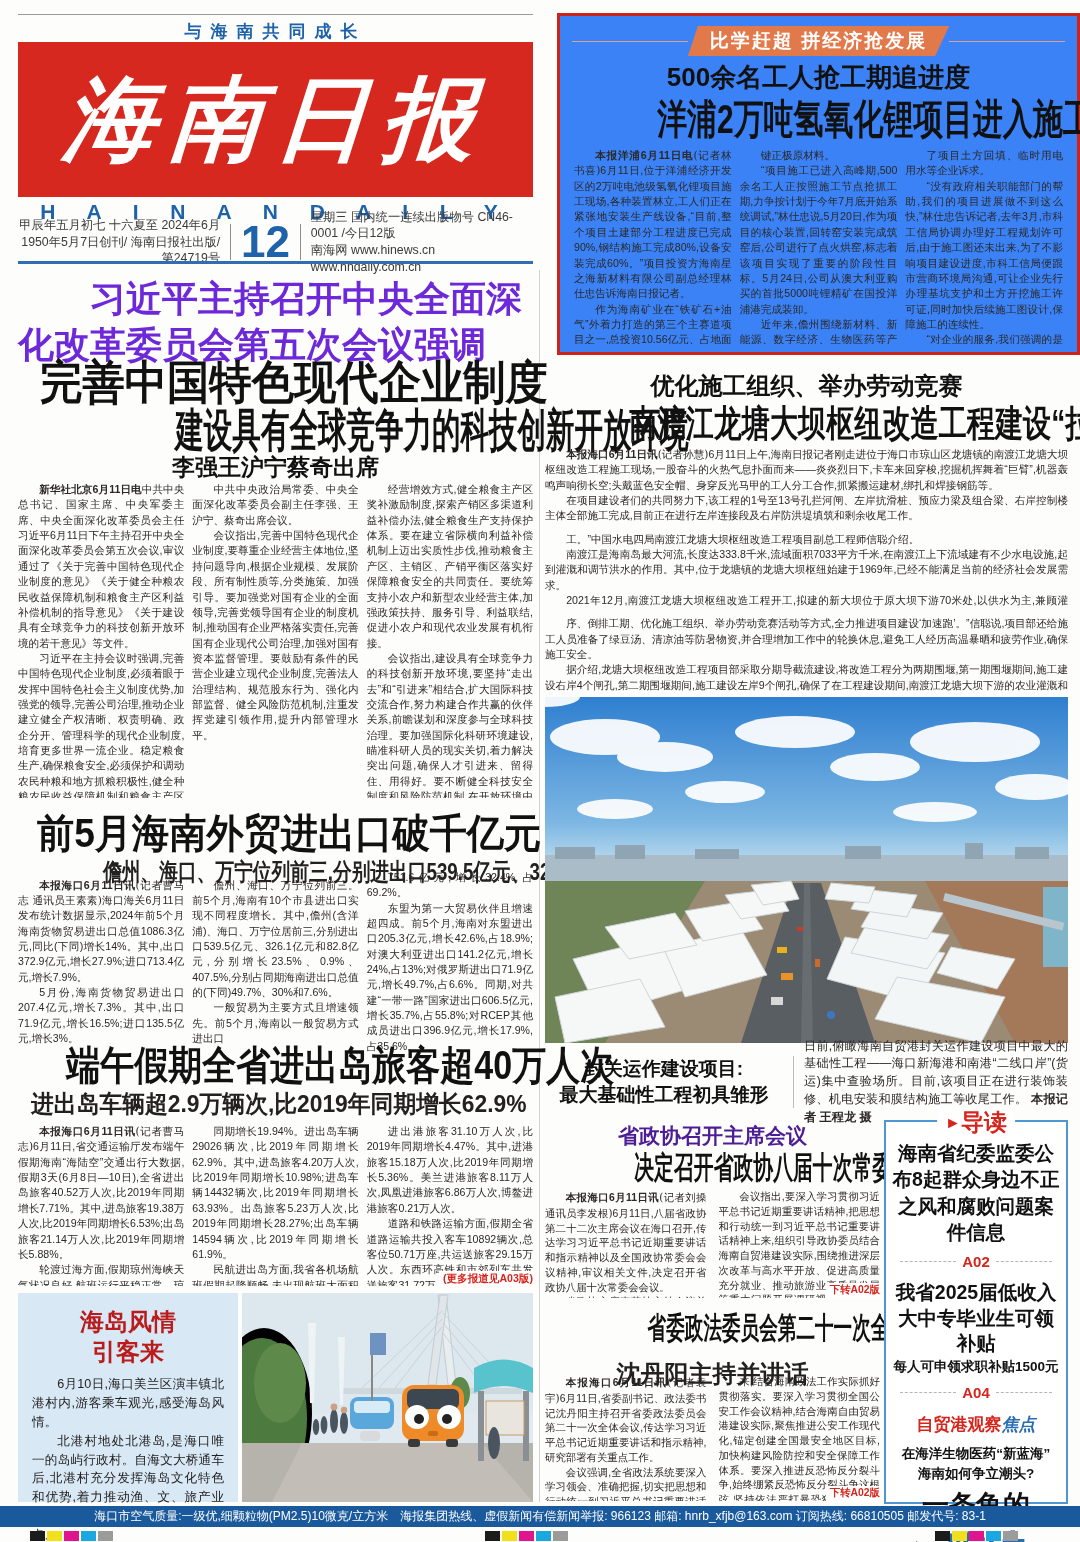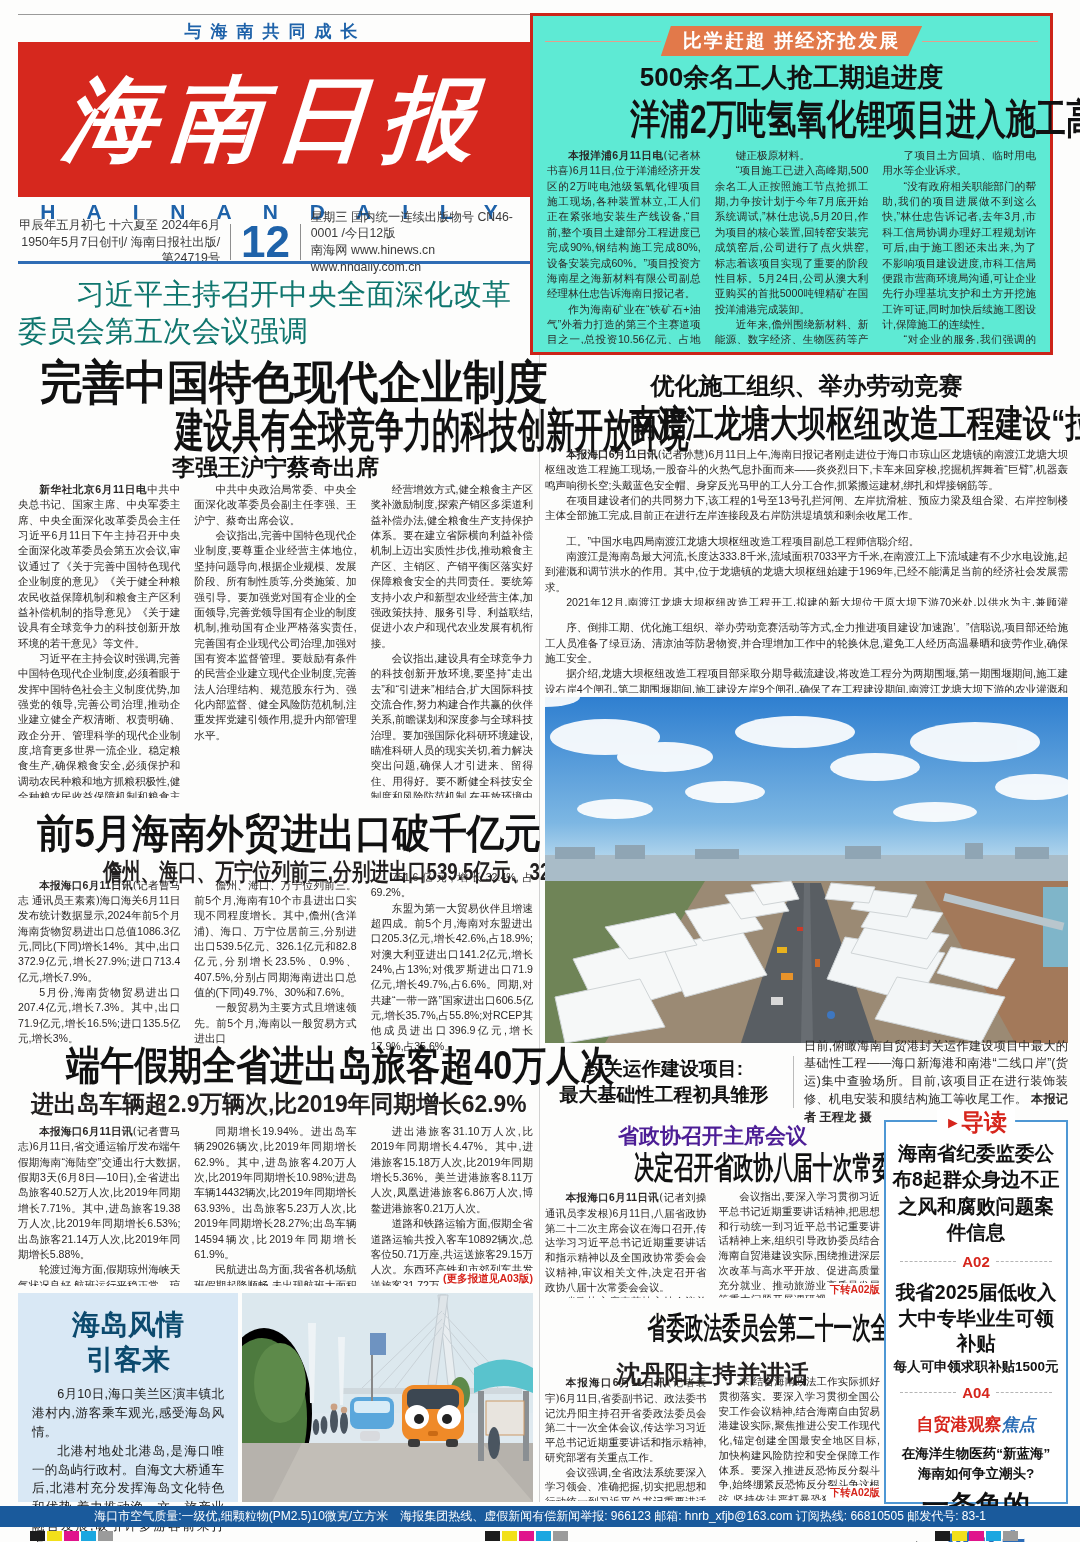--- a/index.html
+++ b/index.html
@@ -21,35 +21,35 @@
   .dl-right{font-size:12.3px;color:#3a3a3a;text-align:left;line-height:1.35;}
   .dl-sep{width:1px;height:36px;background:#8e8e8e;}
   .dl-num{color:#1e62a9;font-weight:bold;font-size:44px;line-height:1;}
   .bluerule{left:18px;top:261px;width:515px;height:3px;background:#2f6db5;}
   .vdivider{left:539px;top:270px;width:1px;height:1232px;background:#d2d2d2;}
   
   .condense{display:inline-block;white-space:nowrap;transform-origin:center;}
   .hl{font-weight:bold;color:#111;}
   .center{text-align:center;}
   
-  .cols{display:flex;gap:14px;}
+  .cols{display:flex;gap:8px;}
   .col{flex:1;position:relative;overflow:hidden;font-size:10.6px;line-height:1.45;text-align:justify;color:#2b2827;}
   .col p{margin:0;text-indent:2em;}
   .col .p1{text-indent:2em;}
   .dl-b{font-weight:bold;}
   .rep{font-family:"DejaVu Serif","Liberation Serif",serif;}
   .turn{position:absolute;right:0;bottom:0;background:#fff;color:#d6251c;font-weight:bold;padding-left:4px;}
   
-  .lead-kicker{left:18px;top:276px;width:515px;font-size:29px;font-weight:normal;line-height:1.28;text-indent:2em;color:#0f766e;}
+  .lead-kicker{left:18px;top:276px;width:515px;font-size:36px;font-weight:bold;line-height:1.28;text-indent:2em;color:#6d28d9;}
   .lead-t1{left:18px;top:352px;width:515px;font-size:46px;}
   .lead-t2{left:18px;top:400px;width:515px;font-size:46px;}
   .lead-by{left:18px;top:452px;width:515px;font-size:23px;font-weight:bold;color:#111;}
   .lead-body{left:18px;top:482px;width:515px;height:316px;}
   
-  .redbox{left:530px;top:13px;width:523px;height:342px;border:3px solid #cc2419;box-sizing:border-box;background:#5eead4;}
+  .redbox{left:557px;top:13px;width:523px;height:342px;border:3px solid #cc2419;box-sizing:border-box;background:#3b82f6;}
   .badge-row{position:absolute;left:12px;top:12px;right:12px;height:26px;display:flex;align-items:center;}
   .badge-line{flex:1;height:1px;background:#e2a08e;}
   .badge{background:#e2794a;color:#fff;font-weight:bold;font-size:19px;padding:2px 22px;
          clip-path:polygon(10px 0,100% 0,calc(100% - 14px) 100%,0 100%);letter-spacing:2px;white-space:nowrap;}
   .yp-sub{position:absolute;left:0;top:44px;width:100%;font-size:26px;font-weight:bold;color:#111;text-align:center;}
   .yp-title{position:absolute;left:0;top:76px;width:100%;font-size:41px;text-align:center;}
   .yp-body{position:absolute;left:14px;top:132px;width:489px;height:196px;}
   
   .ndj-kicker{left:545px;top:370px;width:523px;font-size:24px;font-weight:bold;color:#111;}
   .ndj-title{left:545px;top:399px;width:523px;font-size:37px;}
@@ -57,21 +57,21 @@
   
   .trade-title{left:18px;top:806px;width:515px;font-size:40px;}
   .trade-sub{left:18px;top:856px;width:515px;font-size:24px;font-weight:bold;}
   .trade-body{left:18px;top:892px;width:515px;height:140px;align-items:center;}
   
   .dw-title{left:18px;top:1038px;width:515px;font-size:40px;}
   .dw-sub{left:18px;top:1088px;width:515px;font-size:24px;font-weight:bold;}
   .dw-body{left:18px;top:1124px;width:515px;height:162px;}
   
   .island{left:18px;top:1293px;width:220px;height:209px;background:#d9e8f5;box-sizing:border-box;padding:14px 14px 10px;}
-  .island h3{margin:0 0 8px;text-align:center;color:#0c4a6e;font-size:28px;line-height:1.25;}
+  .island h3{margin:0 0 8px;text-align:center;color:#b91c1c;font-size:24px;line-height:1.25;}
   .island .txt{font-size:12.6px;line-height:1.5;text-align:justify;color:#222;}
   .island .txt p{margin:0;text-indent:2em;}
   .photo2{left:242px;top:1293px;width:291px;height:209px;overflow:hidden;}
   
   .photo1{left:545px;top:697px;width:523px;height:346px;overflow:hidden;}
   .cap{left:545px;top:1050px;width:523px;height:64px;display:flex;align-items:center;gap:10px;}
   .cap-left{width:238px;text-align:center;font-weight:bold;font-size:19px;line-height:1.35;color:#111;}
   .cap-sep{width:1px;height:52px;background:#bbb;}
   .cap-right{flex:1;font-size:12.2px;line-height:1.45;text-align:justify;color:#2b2827;}
   

